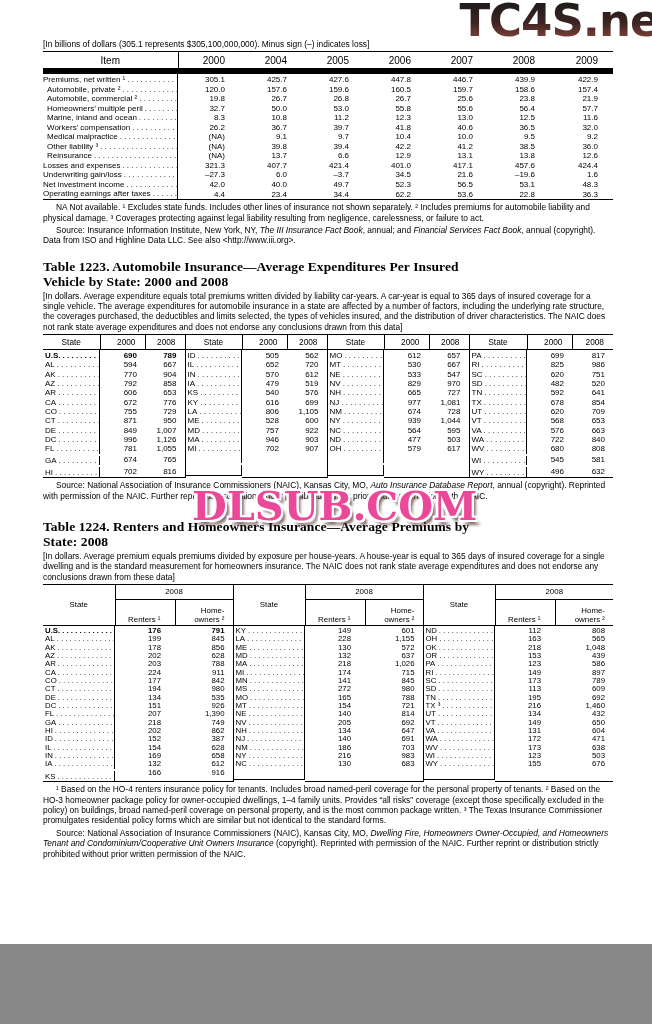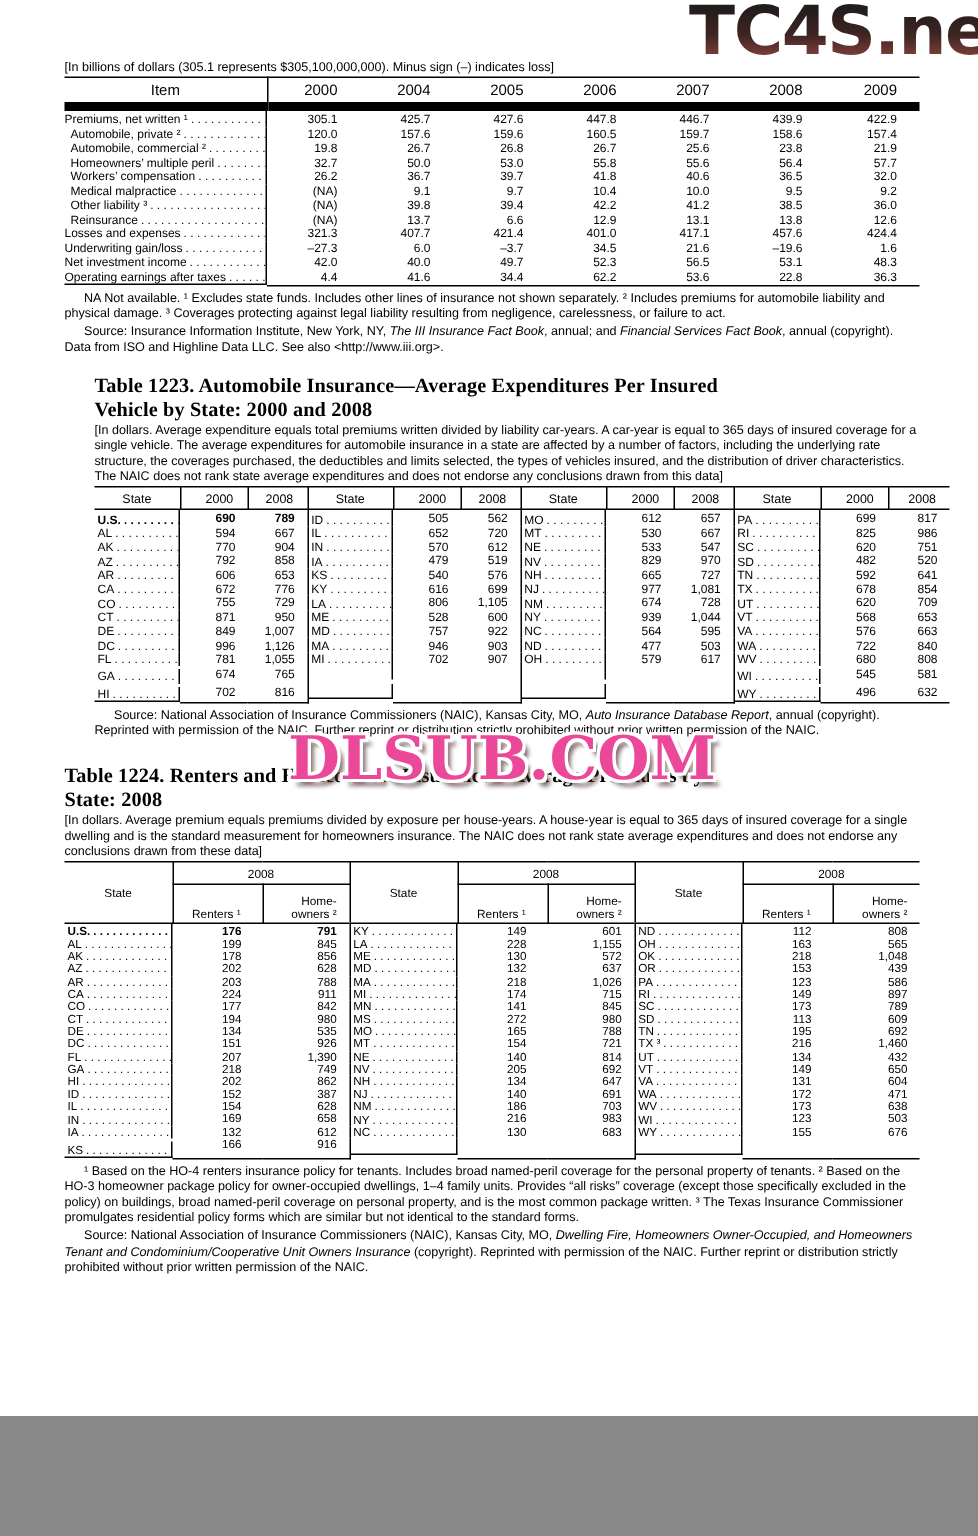--- a/index.html
+++ b/index.html
@@ -60,21 +60,21 @@
   #t1224 .sub.r{padding-right:14px;}
   #t1224 .sub.h{padding-right:8px;}
   #t1224 tbody td{font-size:7.8px;height:8.35px;line-height:8.3px;white-space:nowrap;}
   #t1224 tbody tr:first-child td{padding-top:1px;}
   #t1224 tbody tr:last-child td{border-bottom:1.4px solid #000;height:10px;vertical-align:top;}
   #t1224 .st{display:flex;align-items:flex-end;padding-left:2px;border-right:1px solid #000;}
   #t1224 .num.r{text-align:right;padding-right:14px;}
   #t1224 .num.h{text-align:right;padding-right:8px;}
 
   
-  #s1223{margin-top:13px;margin-left:20px;}
+  #s1223{margin-top:13px;}
   #s1224{margin-top:18px;}
   #t1223{margin-top:2px;}
   #t1224{margin-top:2px;}
 
   
   .footer-right{position:absolute;left:0;top:948px;width:598px;text-align:right;
                 font-size:16px;z-index:2;}
   .footer-right .pg{margin-left:12px;}
   .footer-left{position:absolute;left:43px;top:971px;font-size:10px;z-index:2;margin-left:24px;}
 
@@ -171,20 +171,32 @@
               <td class="num">32.7</td>
               <td class="num">50.0</td>
               <td class="num">53.0</td>
               <td class="num">55.8</td>
               <td class="num">55.6</td>
               <td class="num">56.4</td>
               <td class="num">57.7</td>
             </tr>
             <tr>
               <td class="lbl dots ind">
+                <span class="txt">Marine, inland and ocean</span>
+              </td>
+              <td class="num">8.3</td>
+              <td class="num">10.8</td>
+              <td class="num">11.2</td>
+              <td class="num">12.3</td>
+              <td class="num">13.0</td>
+              <td class="num">12.5</td>
+              <td class="num">11.6</td>
+            </tr>
+            <tr>
+              <td class="lbl dots ind">
                 <span class="txt">Workers’ compensation</span>
               </td>
               <td class="num">26.2</td>
               <td class="num">36.7</td>
               <td class="num">39.7</td>
               <td class="num">41.8</td>
               <td class="num">40.6</td>
               <td class="num">36.5</td>
               <td class="num">32.0</td>
             </tr>
@@ -258,21 +270,21 @@
               <td class="num">52.3</td>
               <td class="num">56.5</td>
               <td class="num">53.1</td>
               <td class="num">48.3</td>
             </tr>
             <tr>
               <td class="lbl dots">
                 <span class="txt">Operating earnings after taxes</span>
               </td>
               <td class="num">4.4</td>
-              <td class="num">41.6</td>
+              <td class="num">23.4</td>
               <td class="num">34.4</td>
               <td class="num">62.2</td>
               <td class="num">53.6</td>
               <td class="num">22.8</td>
               <td class="num">36.3</td>
             </tr>
           </tbody>
       </table>
       <p class="note">NA Not available. ¹ Excludes state funds. Includes other lines of insurance not shown separately. ² Includes premiums for automobile liability and physical damage. ³ Coverages protecting against legal liability resulting from negligence, carelessness, or failure to act.</p>
       <p class="note">

